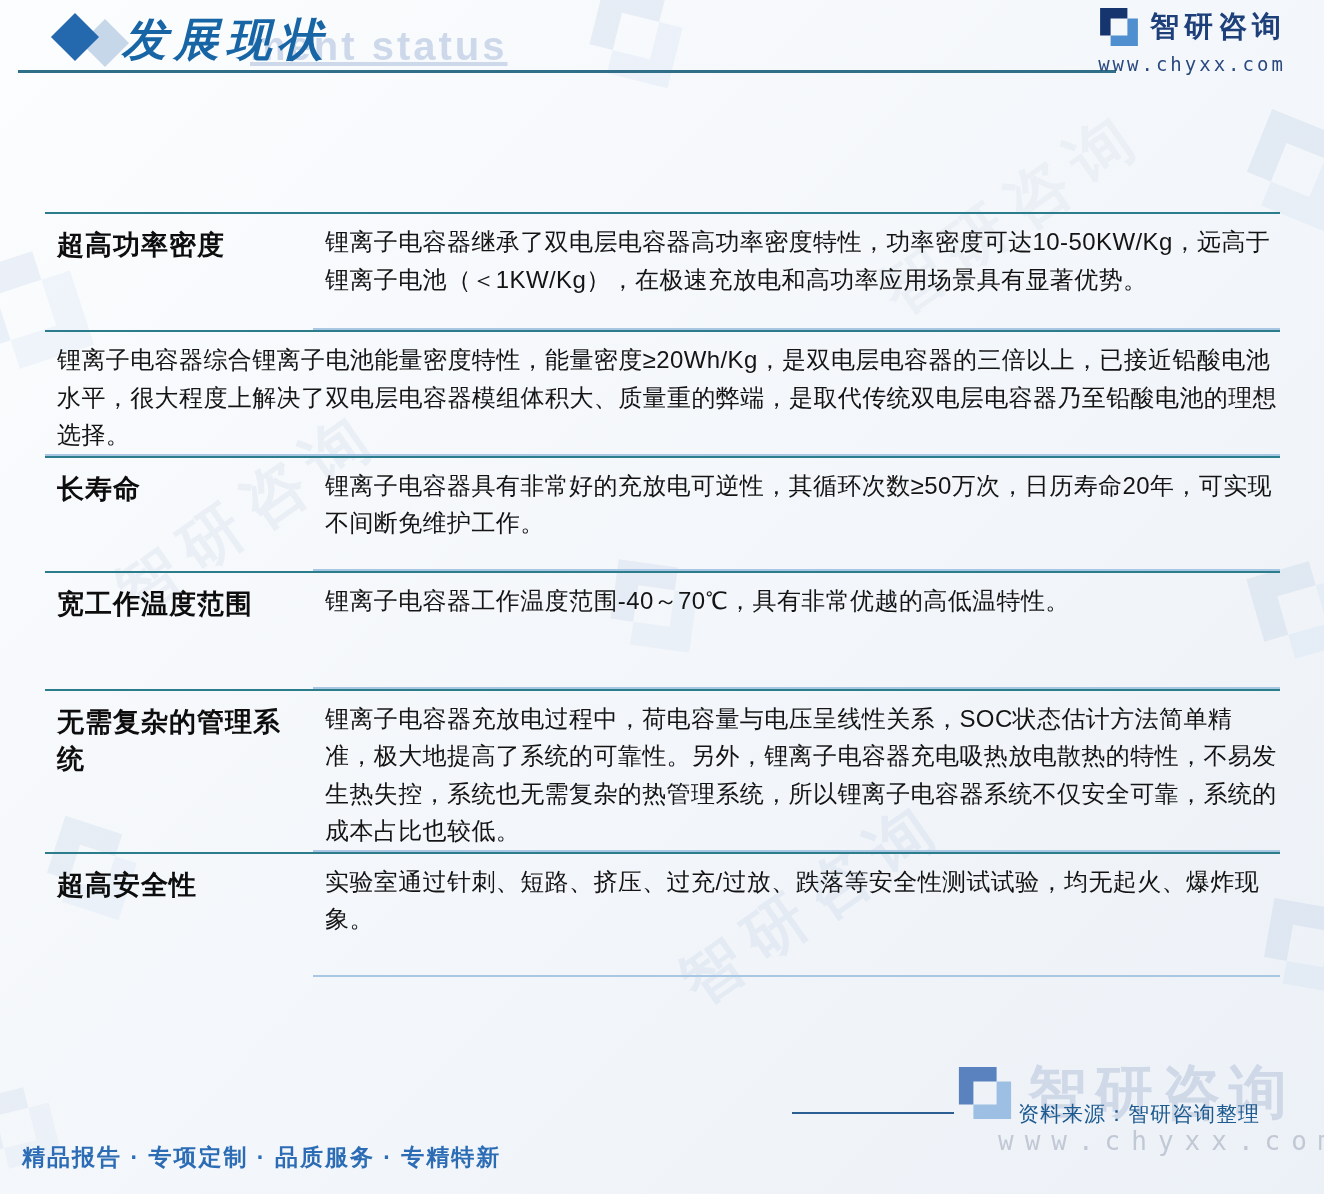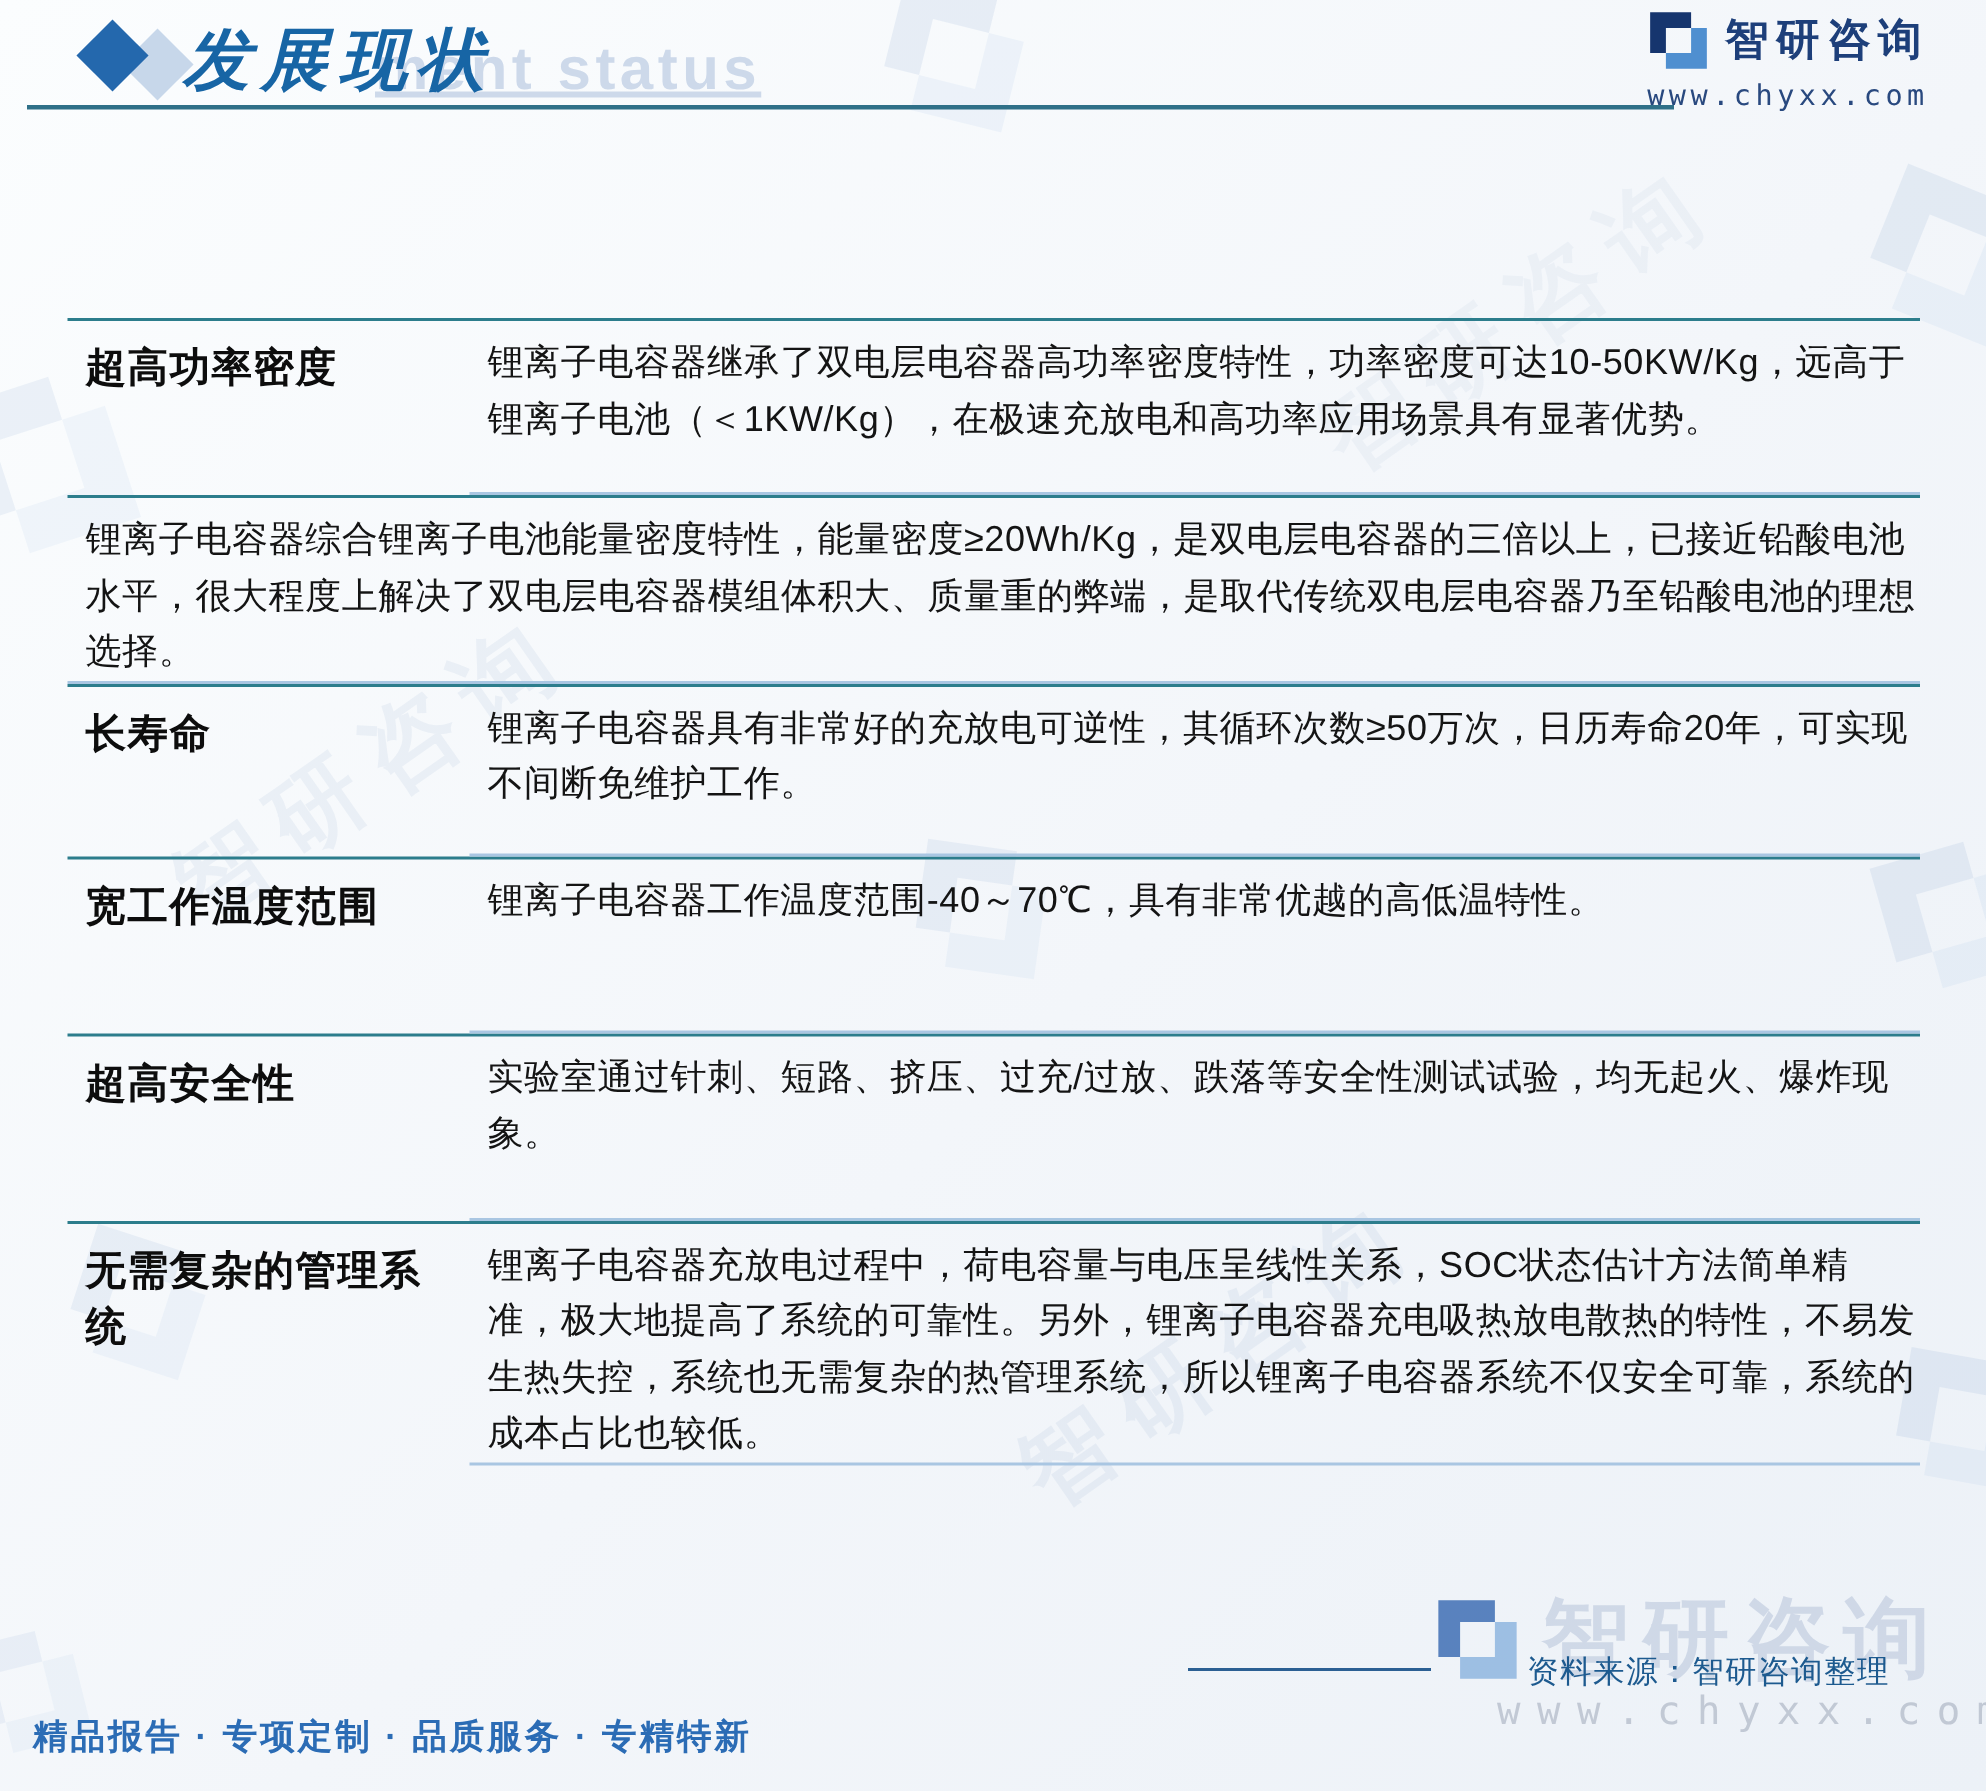--- a/index.html
+++ b/index.html
@@ -149,27 +149,27 @@
       <div class="desc">锂离子电容器综合锂离子电池能量密度特性，能量密度≥20Wh/Kg，是双电层电容器的三倍以上，已接近铅酸电池水平，很大程度上解决了双电层电容器模组体积大、质量重的弊端，是取代传统双电层电容器乃至铅酸电池的理想选择。</div>
     </div>
     <div class="trow r3">
       <div class="label">长寿命</div>
       <div class="desc">锂离子电容器具有非常好的充放电可逆性，其循环次数≥50万次，日历寿命20年，可实现不间断免维护工作。</div>
     </div>
     <div class="trow r4">
       <div class="label">宽工作温度范围</div>
       <div class="desc">锂离子电容器工作温度范围-40～70℃，具有非常优越的高低温特性。</div>
     </div>
+    <div class="trow r7">
+      <div class="label">无需复杂的管理系统</div>
+      <div class="desc">锂离子电容器充放电过程中，荷电容量与电压呈线性关系，SOC状态估计方法简单精准，极大地提高了系统的可靠性。另外，锂离子电容器充电吸热放电散热的特性，不易发生热失控，系统也无需复杂的热管理系统，所以锂离子电容器系统不仅安全可靠，系统的成本占比也较低。</div>
+    </div>
     <div class="trow r6">
       <div class="label">超高安全性</div>
       <div class="desc">实验室通过针刺、短路、挤压、过充/过放、跌落等安全性测试试验，均无起火、爆炸现象。</div>
-    </div>
-    <div class="trow r7">
-      <div class="label">无需复杂的管理系统</div>
-      <div class="desc">锂离子电容器充放电过程中，荷电容量与电压呈线性关系，SOC状态估计方法简单精准，极大地提高了系统的可靠性。另外，锂离子电容器充电吸热放电散热的特性，不易发生热失控，系统也无需复杂的热管理系统，所以锂离子电容器系统不仅安全可靠，系统的成本占比也较低。</div>
     </div>
   </div>
 
   <div class="source">
     <div class="source-dash"></div>
     <div class="source-logo">
       <svg viewBox="0 0 40 40">
           <path fill="#3f6fb5" d="M2 2 h26 v10 h-16 v16 h-10 z"></path>
           <path fill="#8fb6e0" d="M38 12 v26 h-26 v-10 h16 v-16 z"></path>
         </svg>

